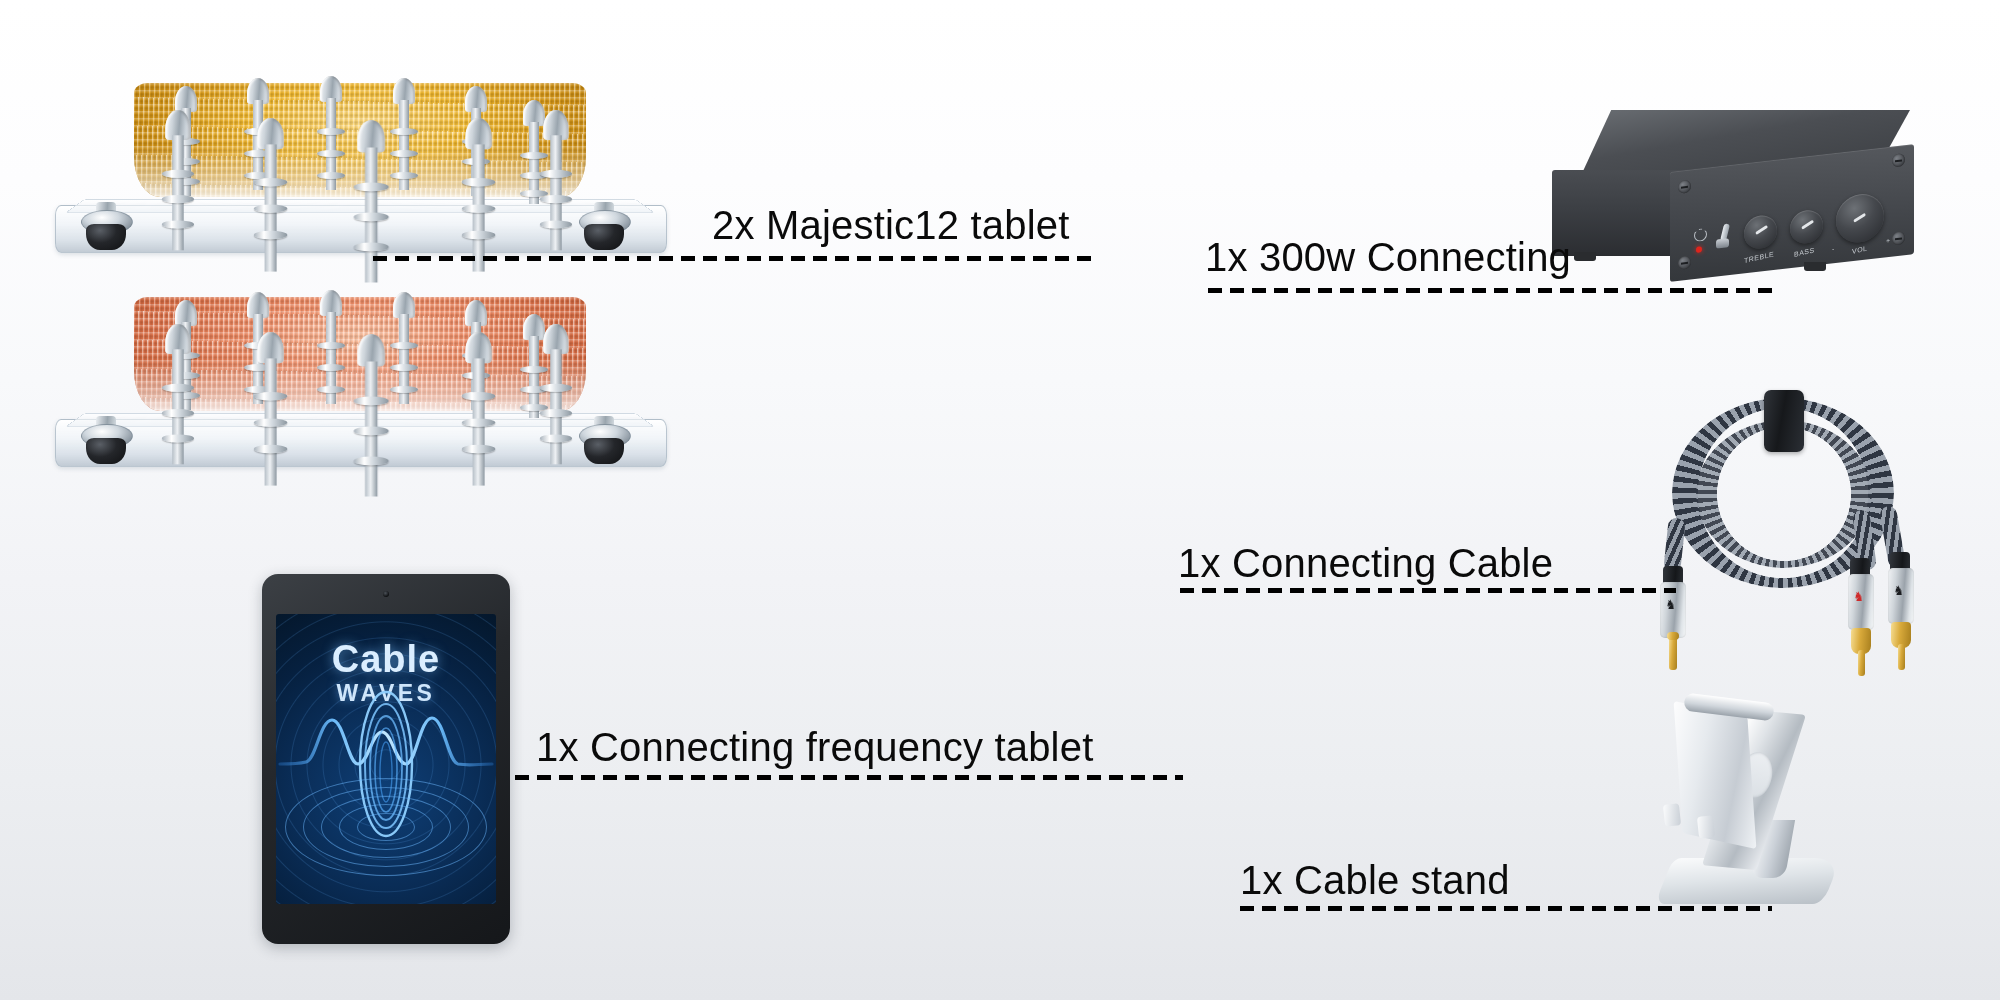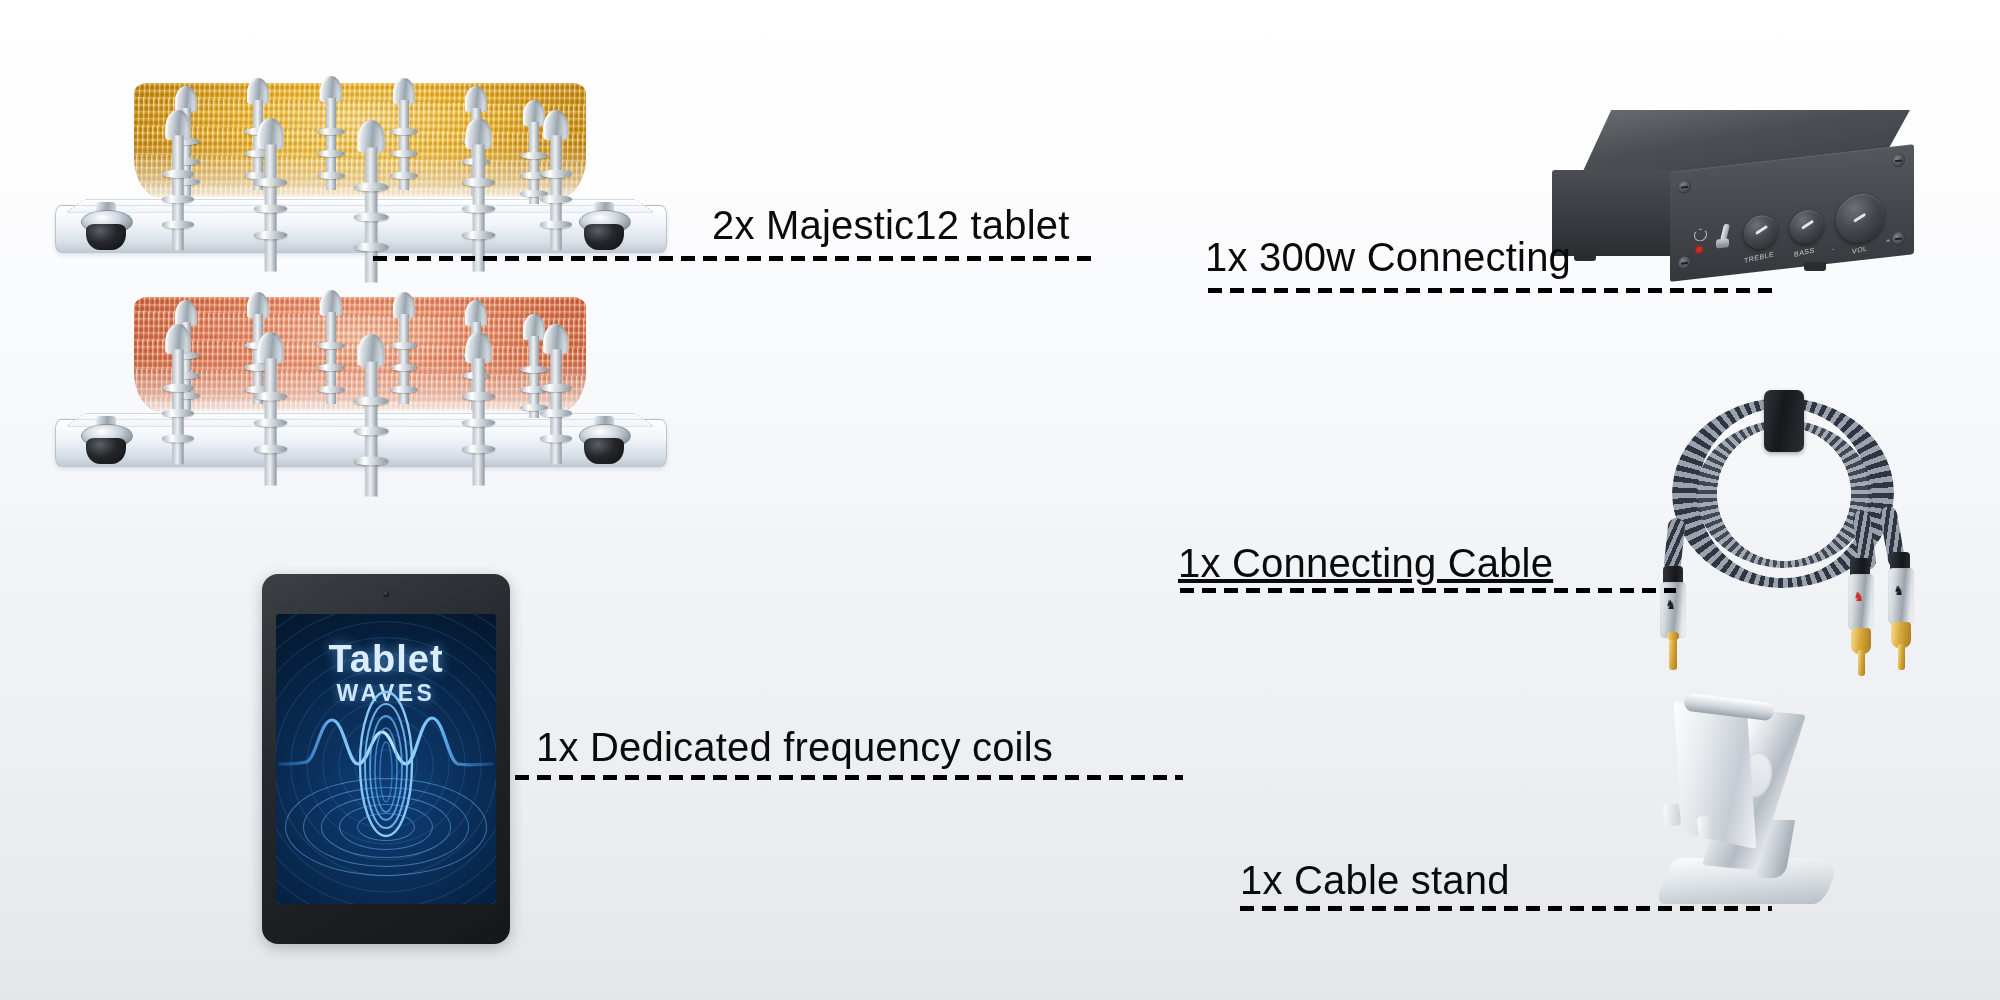--- a/index.html
+++ b/index.html
@@ -756,21 +756,21 @@
       <div class="pin" style="left:10px; top:92px; width:7px; height:26px;"></div>
     </div>
   </div>
 
   <div id="tablet" style="left:262px; top:574px; width:248px; height:370px;">
     <div class="tab-frame"></div>
     <div class="tab-cam"></div>
     <div class="tab-screen">
       <div class="radial-arcs"></div>
 
-      <div class="screen-title">Tablet</div>
+      <div class="screen-title">Cable</div>
       <div class="screen-sub">WAVES</div>
 
       <svg class="svg-wave" viewBox="0 0 220 290" preserveAspectRatio="none">
         <defs>
           <linearGradient id="wg" x1="0" y1="0" x2="1" y2="0">
             <stop offset="0%" stop-color="#2f7fd6" stop-opacity="0.35"></stop>
             <stop offset="25%" stop-color="#6fc0ff" stop-opacity="0.95"></stop>
             <stop offset="50%" stop-color="#bfe6ff" stop-opacity="1"></stop>
             <stop offset="75%" stop-color="#6fc0ff" stop-opacity="0.95"></stop>
             <stop offset="100%" stop-color="#2f7fd6" stop-opacity="0.35"></stop>
@@ -806,22 +806,22 @@
     <div class="stand-lip" style="left:4px; top:114px; transform:rotate(-6deg);"></div>
     <div class="stand-lip" style="left:38px; top:126px; transform:rotate(-6deg);"></div>
   </div>
 
   <div class="callout" style="left:712px; top:205px;">2x Majestic12 tablet</div>
   <div class="dash" style="left:373px; top:256px; width:720px;"></div>
 
   <div class="callout" style="left:1205px; top:237px;">1x 300w Connecting</div>
   <div class="dash" style="left:1208px; top:288px; width:572px;"></div>
 
-  <div class="callout" style="left:1178px; top:543px;text-decoration:underline;">1x Connecting Cable</div>
+  <div class="callout" style="left:1178px; top:543px;">1x Connecting Cable</div>
   <div class="dash" style="left:1180px; top:588px; width:496px;"></div>
 
-  <div class="callout" style="left:536px; top:727px;">1x Dedicated frequency coils</div>
+  <div class="callout" style="left:536px; top:727px;">1x Connecting frequency tablet</div>
   <div class="dash" style="left:515px; top:775px; width:668px;"></div>
 
   <div class="callout" style="left:1240px; top:860px;">1x Cable stand</div>
   <div class="dash" style="left:1240px; top:906px; width:532px;"></div>
 
 </div>
 
 </body></html>

